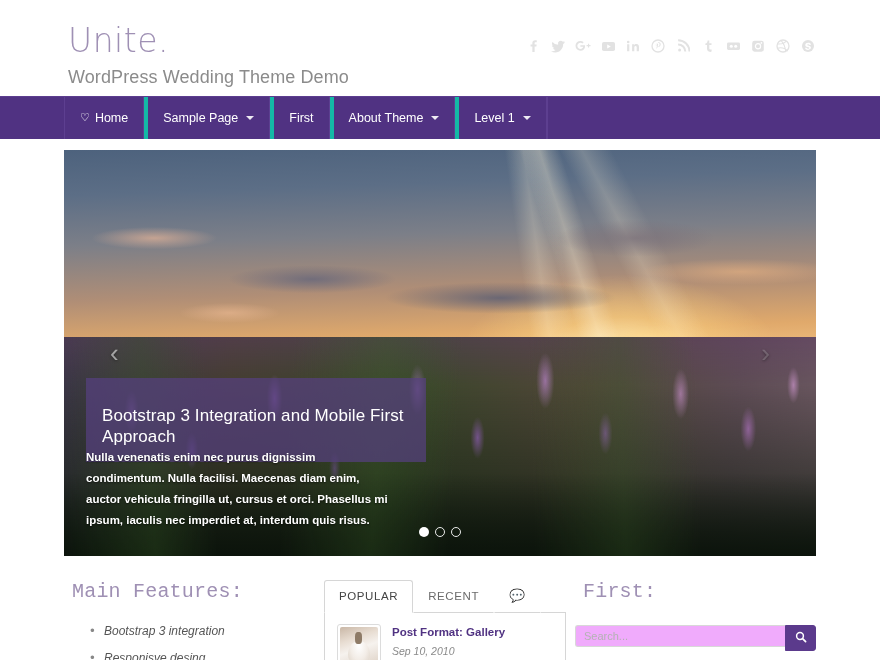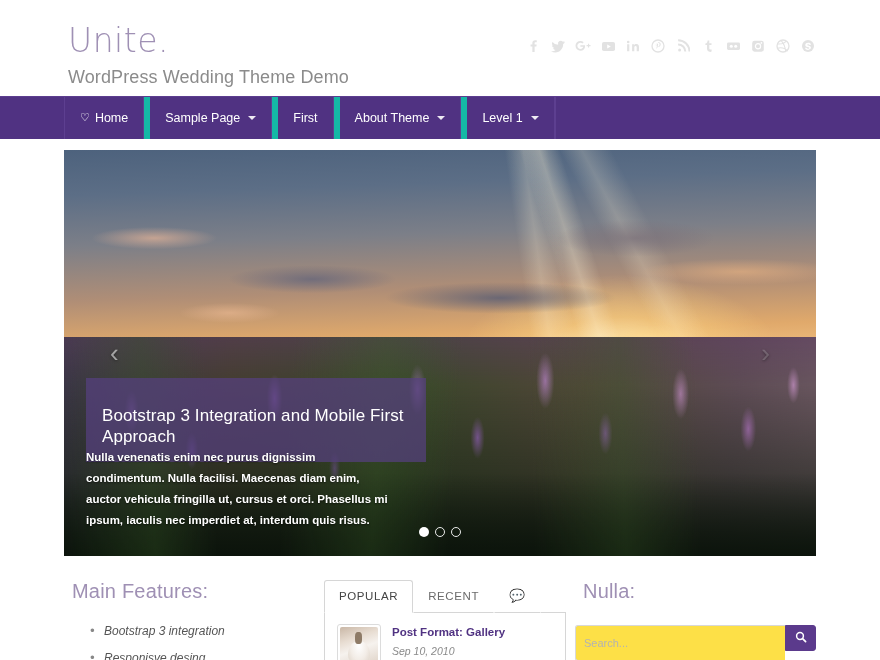--- a/index.html
+++ b/index.html
@@ -31,21 +31,21 @@
 
   
   .main-nav {
     height: 43px; background: #503282; display: flex; align-items: stretch;
     border-top: 1px solid #5c3d8f;
   }
   .nav-inner { display: flex; margin-left: 64px; }
   .nav-item {
     display: flex; align-items: center; gap: 5px;
     padding: 0 15px; color: #ffffff; font-size: 12.5px;
-    border-right: 1px solid #5d3f90; border-left: 6px solid #14b8a6;
+    border-right: 1px solid #5d3f90; border-left: 4px solid #14b8a6;
     white-space: nowrap; cursor: pointer; user-select: none;
   }
   .nav-item:first-child { border-left: 1px solid #5d3f90; }
   .nav-item .heart { font-size: 11px; position: relative; top: -1px; }
   .caret {
     width: 0; height: 0; border-left: 4px solid transparent;
     border-right: 4px solid transparent; border-top: 4px solid #fff;
     margin-left: 3px; opacity: .9;
   }
   .nav-fill { flex: 1; border-left: 1px solid #5d3f90; }
@@ -149,21 +149,21 @@
   .dot.active { background: #ffffff; }
 
   
   .content-row { display: flex; margin-top: 24px; gap: 0; }
   .col-features { width: 252px; padding-right: 14px; }
   .col-tabs { width: 250px; }
   .col-search { width: 250px; padding-left: 9px; }
 
   .widget-title {
     font-size: 20px; font-weight: 300; color: #9f90b4; letter-spacing: .2px;
-    font-family: Liberation Sans, sans-serif;
+    font-family: Liberation Mono, monospace;
     margin-left: 8px;
   }
   .features-list { margin-top: 21px; margin-left: 26px; list-style: none; }
   .features-list li {
     position: relative; font-size: 12px; color: #555555; line-height: 15px;
     margin-bottom: 12px; padding-left: 14px; font-style: italic;
   }
   .features-list li::before {
     content: "\2022"; position: absolute; left: 0; top: -1px;
     color: #888888; font-size: 13px;
@@ -210,24 +210,24 @@
   .post-meta { padding-top: 1px; }
   .post-title {
     font-size: 11.5px; font-weight: bold; color: #503282; line-height: 14px;
     cursor: pointer;
   }
   .post-date { font-size: 10.5px; color: #8a8a8a; font-style: italic; margin-top: 6px; }
 
   
   .search-form { display: flex; margin-top: 22px; height: 26px; }
   .search-input {
-    flex: 1; height: 36px; border: 1px solid #d8d8d8; border-right: none;
+    flex: 1; height: 22px; border: 1px solid #d8d8d8; border-right: none;
     border-radius: 3px 0 0 3px; padding: 0 8px; font-size: 11px;
     color: #555; outline: none; font-family: "Liberation Sans", sans-serif;
-    background: #fde047;
+    background: #f0abfc;
   }
   .search-input::placeholder { color: #b3b3b3; }
   .search-btn {
     width: 31px; height: 26px; background: #5b3a8c; border: 1px solid #5b3a8c;
     border-radius: 0 3px 3px 0; color: #fff; display: flex;
     align-items: center; justify-content: center; cursor: pointer;
   }
 </style>
 </head>
 <body>
@@ -394,21 +394,21 @@
               <div class="post-meta">
                 <div class="post-title">Post Format: Gallery</div>
                 <div class="post-date">Sep 10, 2010</div>
               </div>
             </div>
           </div>
         </div>
       </div>
 
       <div class="col-search">
-        <div class="widget-title">Nulla:</div>
+        <div class="widget-title">First:</div>
         <form class="search-form">
           <input class="search-input" type="text" placeholder="Search..." style="">
           <button class="search-btn">
             <span>
               <svg width="12" height="12" viewBox="0 0 12 12">
                   <circle cx="5" cy="5" r="3.4" fill="none" stroke="#fff" stroke-width="1.5"></circle>
                   <path d="M7.6 7.6L10.6 10.6" stroke="#fff" stroke-width="1.7" stroke-linecap="round"></path>
                 </svg>
             </span>
           </button>

